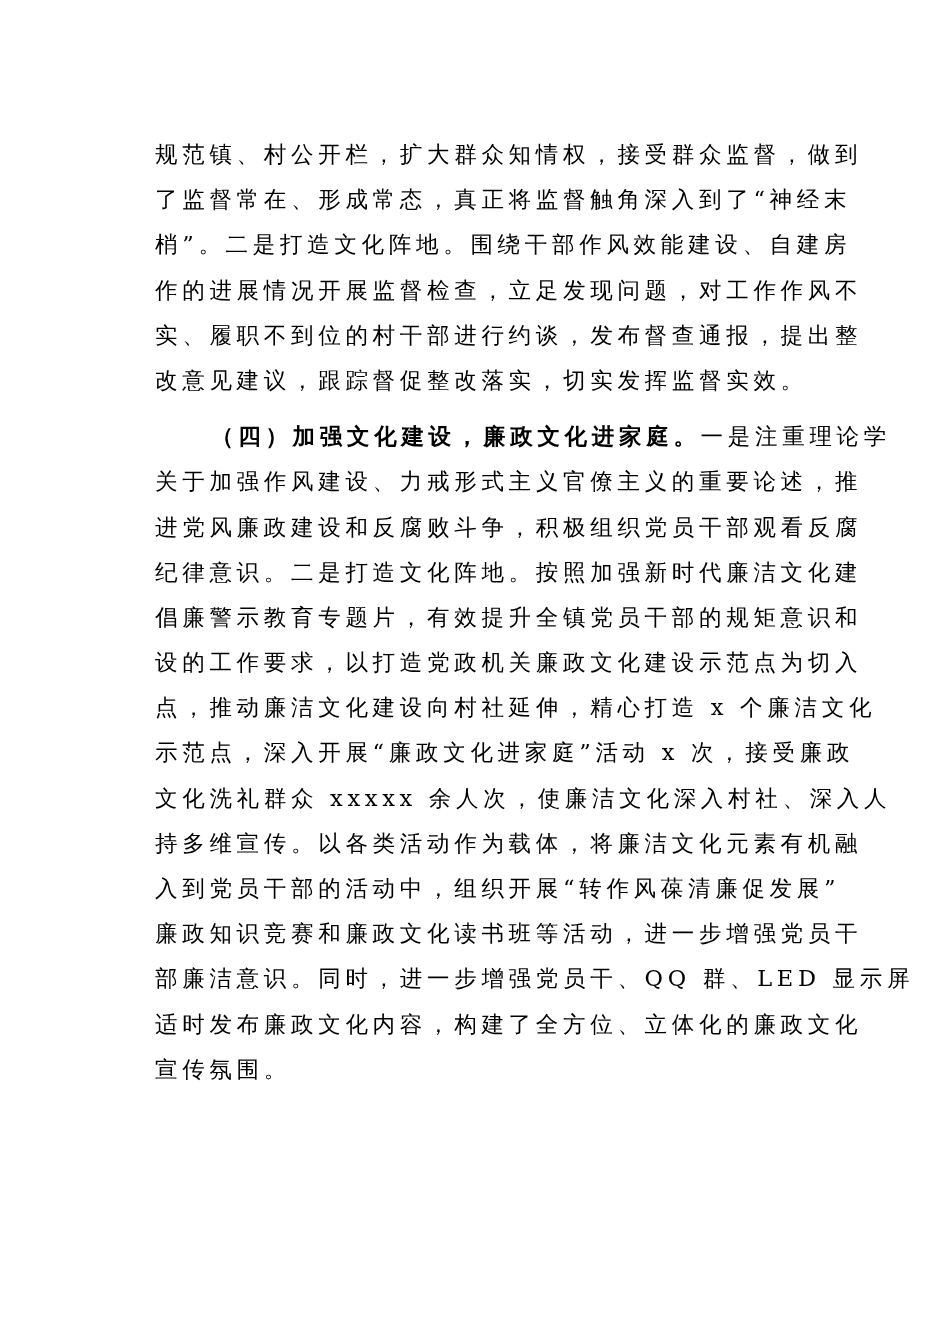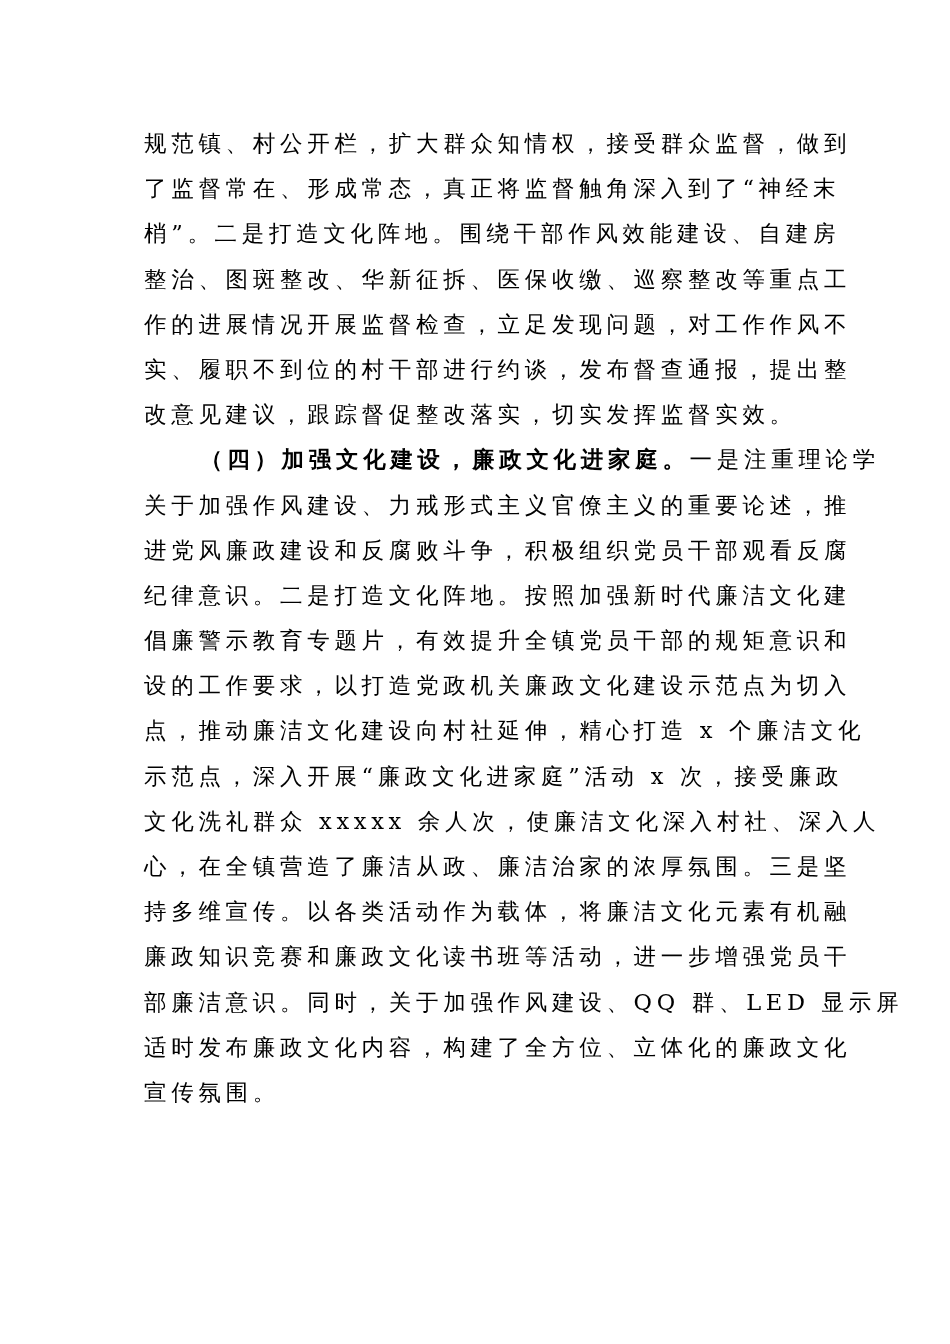--- a/index.html
+++ b/index.html
@@ -18,57 +18,56 @@
     left: 144px;
     top: 121px;
     width: 664px;
     color: #000000;
     font-family: "DejaVu Serif", "Liberation Serif", serif;
     font-size: 22.5px;
     line-height: 45.2px;
     letter-spacing: 4.7px;
   }
   .para {
-    margin: 0;
+    margin: 11px;
     text-align: justify;
     text-align-last: left;
   }
   .lead {
     font-weight: bold;
   }
   .line {
     display: block;
     white-space: nowrap;
     height: 45.2px;
   }
 </style>
 </head>
 <body>
 
 <div class="page">
   <div class="para">
     <span class="line">规范镇、村公开栏，扩大群众知情权，接受群众监督，做到</span>
     <span class="line">了监督常在、形成常态，真正将监督触角深入到了“神经末</span>
     <span class="line">梢”。二是打造文化阵地。围绕干部作风效能建设、自建房</span>
-    <span class="line">整治、图斑整改、华新征拆、医保收缴、巡察整改等重点工</span>
     <span class="line">作的进展情况开展监督检查，立足发现问题，对工作作风不</span>
     <span class="line">实、履职不到位的村干部进行约谈，发布督查通报，提出整</span>
     <span class="line">改意见建议，跟踪督促整改落实，切实发挥监督实效。</span>
   </div>
 
   <div class="para">
     <span class="line" style="padding-left: 56px;"><span class="lead">（四）加强文化建设，廉政文化进家庭。</span><span>一是注重理论学</span></span>
     <span class="line">关于加强作风建设、力戒形式主义官僚主义的重要论述，推</span>
     <span class="line">进党风廉政建设和反腐败斗争，积极组织党员干部观看反腐</span>
     <span class="line">纪律意识。二是打造文化阵地。按照加强新时代廉洁文化建</span>
     <span class="line">倡廉警示教育专题片，有效提升全镇党员干部的规矩意识和</span>
     <span class="line">设的工作要求，以打造党政机关廉政文化建设示范点为切入</span>
     <span class="line">点，推动廉洁文化建设向村社延伸，精心打造 x 个廉洁文化</span>
     <span class="line">示范点，深入开展“廉政文化进家庭”活动 x 次，接受廉政</span>
     <span class="line">文化洗礼群众 xxxxx 余人次，使廉洁文化深入村社、深入人</span>
-    <span class="line">心，在全镇营造了廉洁从政、廉洁治家的浓厚氛围。三是坚</span>
     <span class="line">持多维宣传。以各类活动作为载体，将廉洁文化元素有机融</span>
+    <span class="line">入到党员干部的活动中，组织开展“转作风葆清廉促发展”</span>
     <span class="line">廉政知识竞赛和廉政文化读书班等活动，进一步增强党员干</span>
-    <span class="line">部廉洁意识。同时，关于加强作风建设、QQ 群、LED 显示屏</span>
+    <span class="line">部廉洁意识。同时，进一步增强党员干、QQ 群、LED 显示屏</span>
     <span class="line">适时发布廉政文化内容，构建了全方位、立体化的廉政文化</span>
     <span class="line">宣传氛围。</span>
   </div>
 </div>
 
 </body></html>

